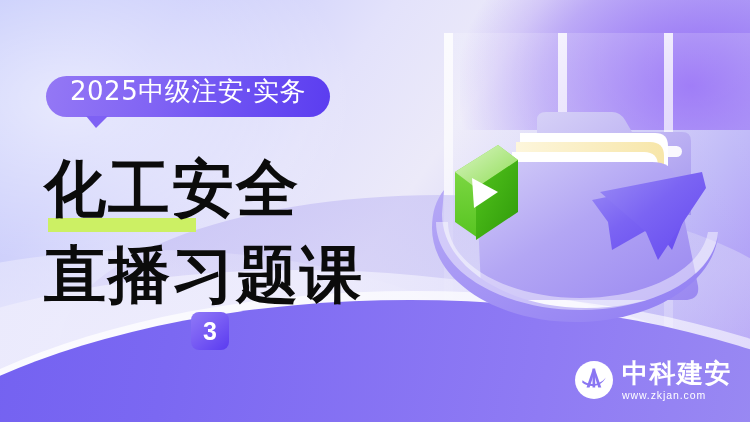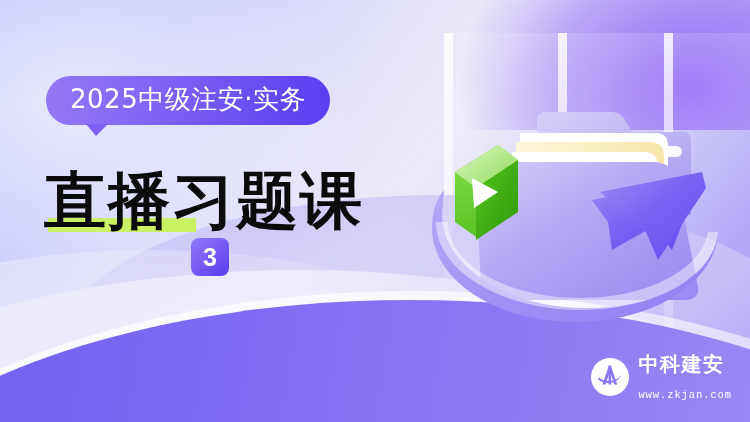--- a/index.html
+++ b/index.html
@@ -126,21 +126,21 @@
 
   
   .badge-wrap {
     position: absolute;
     left: 46px;
     top: 76px;
   }
   .badge {
     position: relative;
     display: inline-block;
-    padding: 8px 24px 9px 24px;
+    padding: 0 24px 9px 24px;
     border-radius: 26px;
     background: linear-gradient(100deg, #9478f5 0%, #8164f4 38%, #6a4ef2 72%, #5b3df0 100%);
     color: #ffffff;
     font-size: 26px;
     line-height: 1.22;
     letter-spacing: 0.5px;
     white-space: nowrap;
     font-family: "DejaVu Sans", "Liberation Sans", sans-serif;
   }
   .badge-tail {
@@ -223,32 +223,32 @@
     border-radius: 50%;
     background: #ffffff;
     display: flex;
     align-items: center;
     justify-content: center;
     flex: 0 0 auto;
   }
   .logo-text { line-height: 1; }
   .logo-name {
     color: #ffffff;
-    font-size: 20px;
+    font-size: 26px;
     font-weight: bold;
     letter-spacing: 1.5px;
     font-family: "DejaVu Sans", "Liberation Sans", sans-serif;
     white-space: nowrap;
   }
   .logo-url {
-    margin-top: 16px;
+    margin-top: 4px;
     color: #ffffff;
     font-size: 10.5px;
     letter-spacing: 0.9px;
-    font-family: Liberation Mono, monospace;
+    font-family: Liberation Sans, sans-serif;
     white-space: nowrap;
   }
 </style>
 </head>
 <body>
 
 <div id="banner">
 
   <div class="bg-left-wash"></div>
   <div class="bg-top-glow"></div>
@@ -346,20 +346,21 @@
   <div class="badge-wrap">
     <div class="badge">
       <span>2025中级注安·实务</span>
       <span class="badge-tail"></span>
     </div>
   </div>
 
   <div class="headline">
     <div class="line line-1">
       <span class="hl-bar"></span>
+      <span class="line-text">化工安全</span>
     </div>
     <div class="line line-2">
       <span class="line-text">直播习题课</span>
       <span class="num-badge">3</span>
     </div>
   </div>
 
   <div class="logo">
     <div class="logo-mark">
       <svg width="34" height="34" viewBox="0 0 34 34" xmlns="http://www.w3.org/2000/svg">

